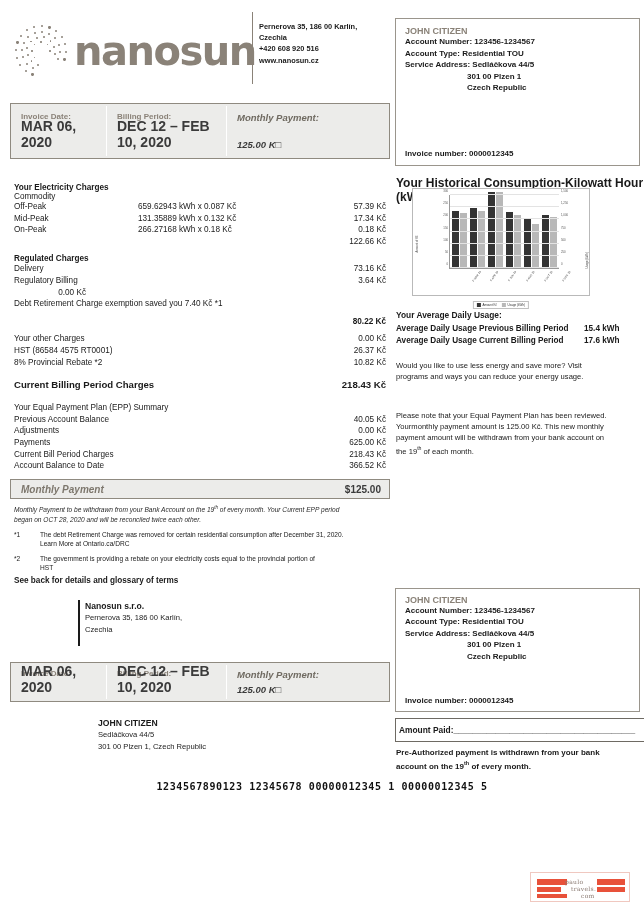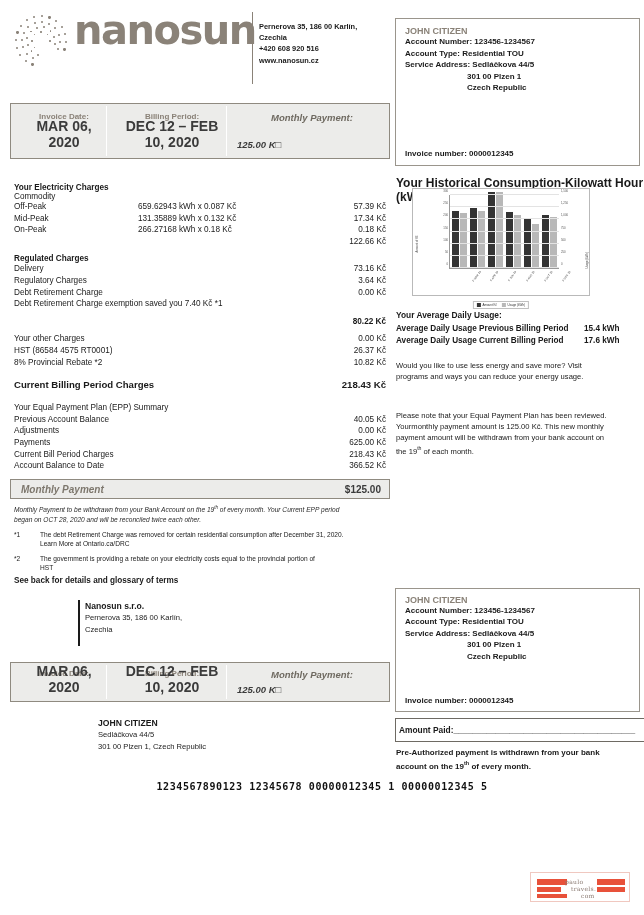--- a/index.html
+++ b/index.html
@@ -6,41 +6,41 @@
   html, body {
     width: 644px;
     height: 915px;
     background: #ffffff;
     font-family: "Liberation Sans", sans-serif;
     color: #1a1a1a;
   }
   .page { position: relative; width: 644px; height: 915px; overflow: hidden; }
 
   
-  .header { position: absolute; left: 0; top: 10px; width: 390px; height: 82px; display: flex; }
+  .header { position: absolute; left: 0; top: 10px; width: 390px; height: 82px; display: flex; align-items: center; }
   .logo-mark { width: 62px; height: 62px; position: relative; flex: 0 0 auto; margin-left: 10px; }
   .logo-mark span {
     position: absolute; background: #8a8278; border-radius: 50%;
   }
   .logo-word {
     font-size: 40px; font-weight: bold; color: #8a8278; letter-spacing: -1.5px;
     line-height: 1; margin-left: 2px; font-family: "DejaVu Sans", sans-serif;
   }
   .header-divider { position: absolute; left: 252px; top: 12px; width: 1px; height: 72px; background: #8a8278; }
   .header-addr {
     position: absolute; left: 259px; top: 21px; width: 128px;
     font-size: 7.4px; line-height: 11.2px; font-weight: bold; color: #1a1a1a;
   }
 
   
   .stub-box {
     position: absolute; left: 10px; top: 103px; width: 380px; height: 56px;
     border: 1.6px solid #8f8a80; background: #ececea; display: flex;
   }
-  .stub-cell { position: relative; padding: 8px 0 0 10px; text-align: center; }
+  .stub-cell { position: relative; padding: 8px 0 0 10px; }
   .stub-cell.c1 { width: 96px; }
   .stub-cell.c2 { width: 120px; }
   .stub-cell.c3 { width: 160px; }
   .stub-cell.c1::after, .stub-cell.c2::after {
     content: ""; position: absolute; right: 0; top: 2px; bottom: 2px; width: 1px; background: #ffffff;
   }
   .stub-label { font-size: 8px; font-weight: bold; color: #8a8278; }
   .stub-val { font-size: 14px; font-weight: bold; color: #3b3b3b; position: absolute; bottom: 8px; left: 10px; }
   .stub-cell.c3 .stub-label { font-size: 9.5px; font-style: italic; color: #6f6a61; }
   .stub-cell.c3 .stub-val { font-size: 9.5px; font-style: italic; color: #3b3b3b; }
@@ -299,25 +299,24 @@
         <div class="d2"></div>
       <div class="amt">122.66 Kč</div>
     </div>
 
     <div class="sec-title">Regulated Charges</div>
     <div class="row">
       <div class="d2">Delivery</div>
       <div class="amt">73.16 Kč</div>
     </div>
     <div class="row">
-      <div class="d2">Regulatory Charges</div>
+      <div class="d2">Regulatory Billing</div>
       <div class="amt">3.64 Kč</div>
     </div>
     <div class="row">
-      <div class="d2">Debt Retirement Charge</div>
       <div class="amt">0.00 Kč</div>
     </div>
     <div class="row">
       <div class="d2">Debt Retirement Charge exemption saved you 7.40 Kč   *1</div>
       <div class="amt"></div>
     </div>
     <div class="spacer6"></div>
     <div class="row bold">
       <div class="d2"></div>
       <div class="amt">80.22 Kč</div>

